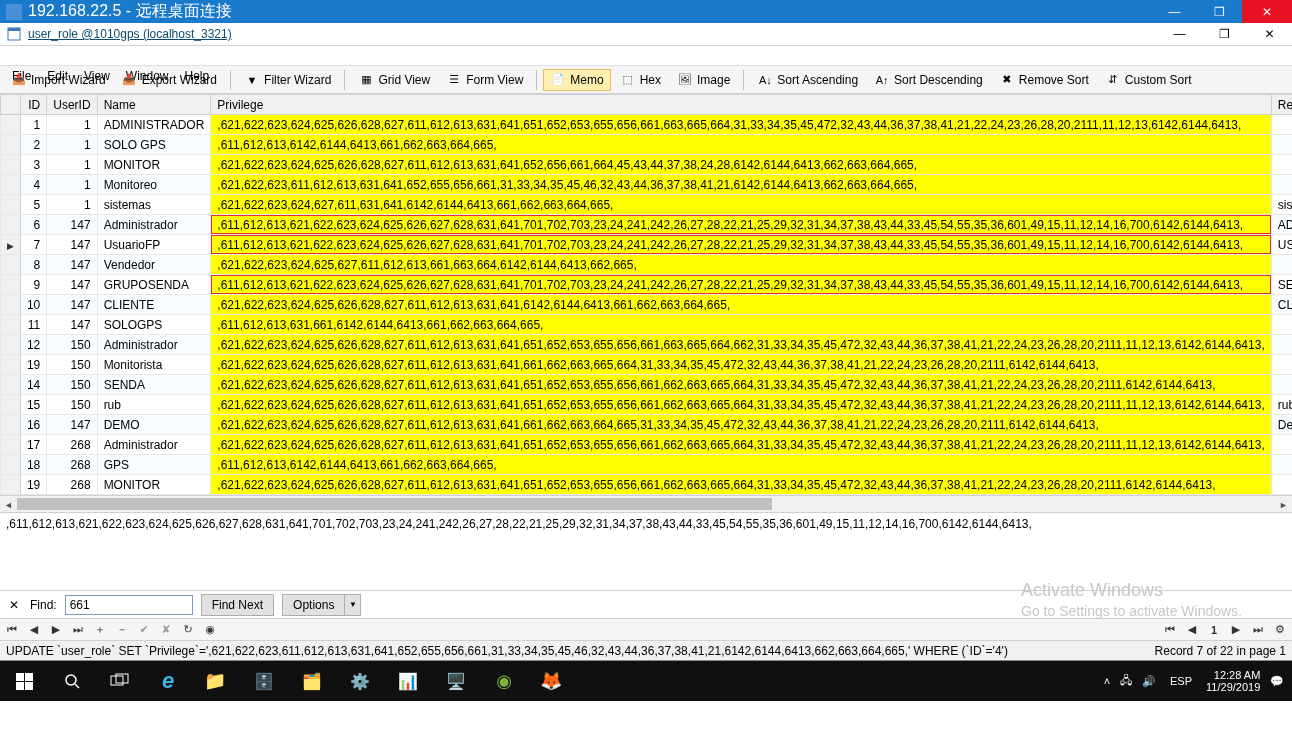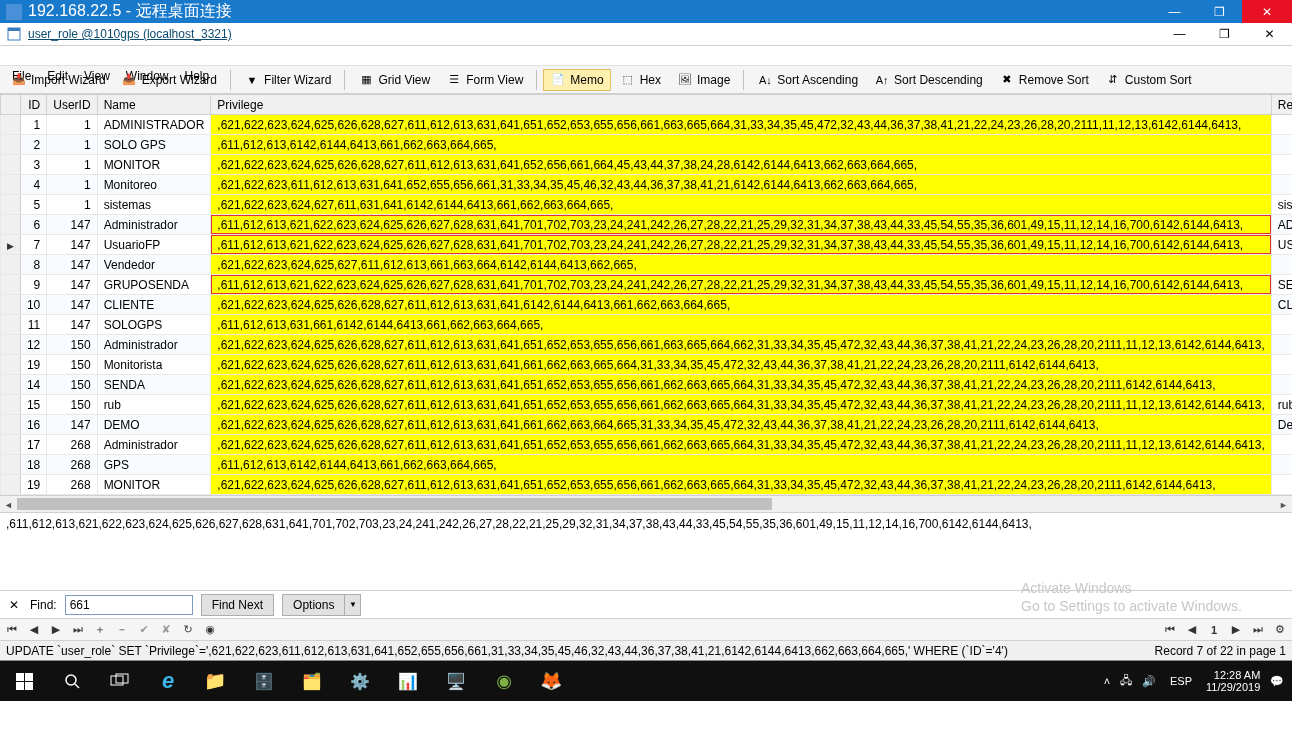--- a/index.html
+++ b/index.html
@@ -60,21 +60,21 @@
 .detail { height: 78px; padding: 4px 6px; border-bottom: 1px solid #d0d0d0; font-size: 12px; overflow:hidden; }
 
 
 .findbar { height: 28px; display: flex; align-items: center; gap: 8px; padding: 0 6px; border-bottom: 1px solid #d0d0d0; position:relative; }
 .findbar .xbtn { width: 16px; height: 16px; display:flex; align-items:center; justify-content:center; cursor:default; }
 .findbar input { width: 128px; height: 20px; border: 1px solid #7a9ac0; padding: 0 4px; font-size:12px; }
 .findbar button { height: 22px; padding: 0 10px; border: 1px solid #adadad; background: #e1e1e1; font-size:12px; cursor:default;}
 .findbar .opts { display:flex; align-items:center; }
 .findbar .opts .dd { width:16px; height:22px; border:1px solid #adadad; border-left:none; background:#e1e1e1; display:flex; align-items:center; justify-content:center; font-size:8px;}
 .watermark { position:absolute; right:50px; top:-12px; color:#c7c7c7; font-size:14px; text-align:left; pointer-events:none; line-height:1.3;}
-.watermark .big { font-size:14px; }
+.watermark .big { font-size:18px; }
 
 
 .navbar { height: 22px; background: #f5f5f5; display: flex; align-items: center; padding: 0 4px; gap: 6px; border-bottom:1px solid #d0d0d0;}
 .navbar .nbtn { width:16px; height:16px; display:flex; align-items:center; justify-content:center; font-size:11px; color:#333; cursor:default;}
 .navbar .spacer { flex:1; }
 
 
 .statusbar { height: 20px; background: #f0f0f0; display: flex; align-items: center; padding: 0 6px; font-size: 12px; border-bottom:1px solid #888;}
 .statusbar .left { flex:1; overflow:hidden; white-space:nowrap; }
 .statusbar .right { }

